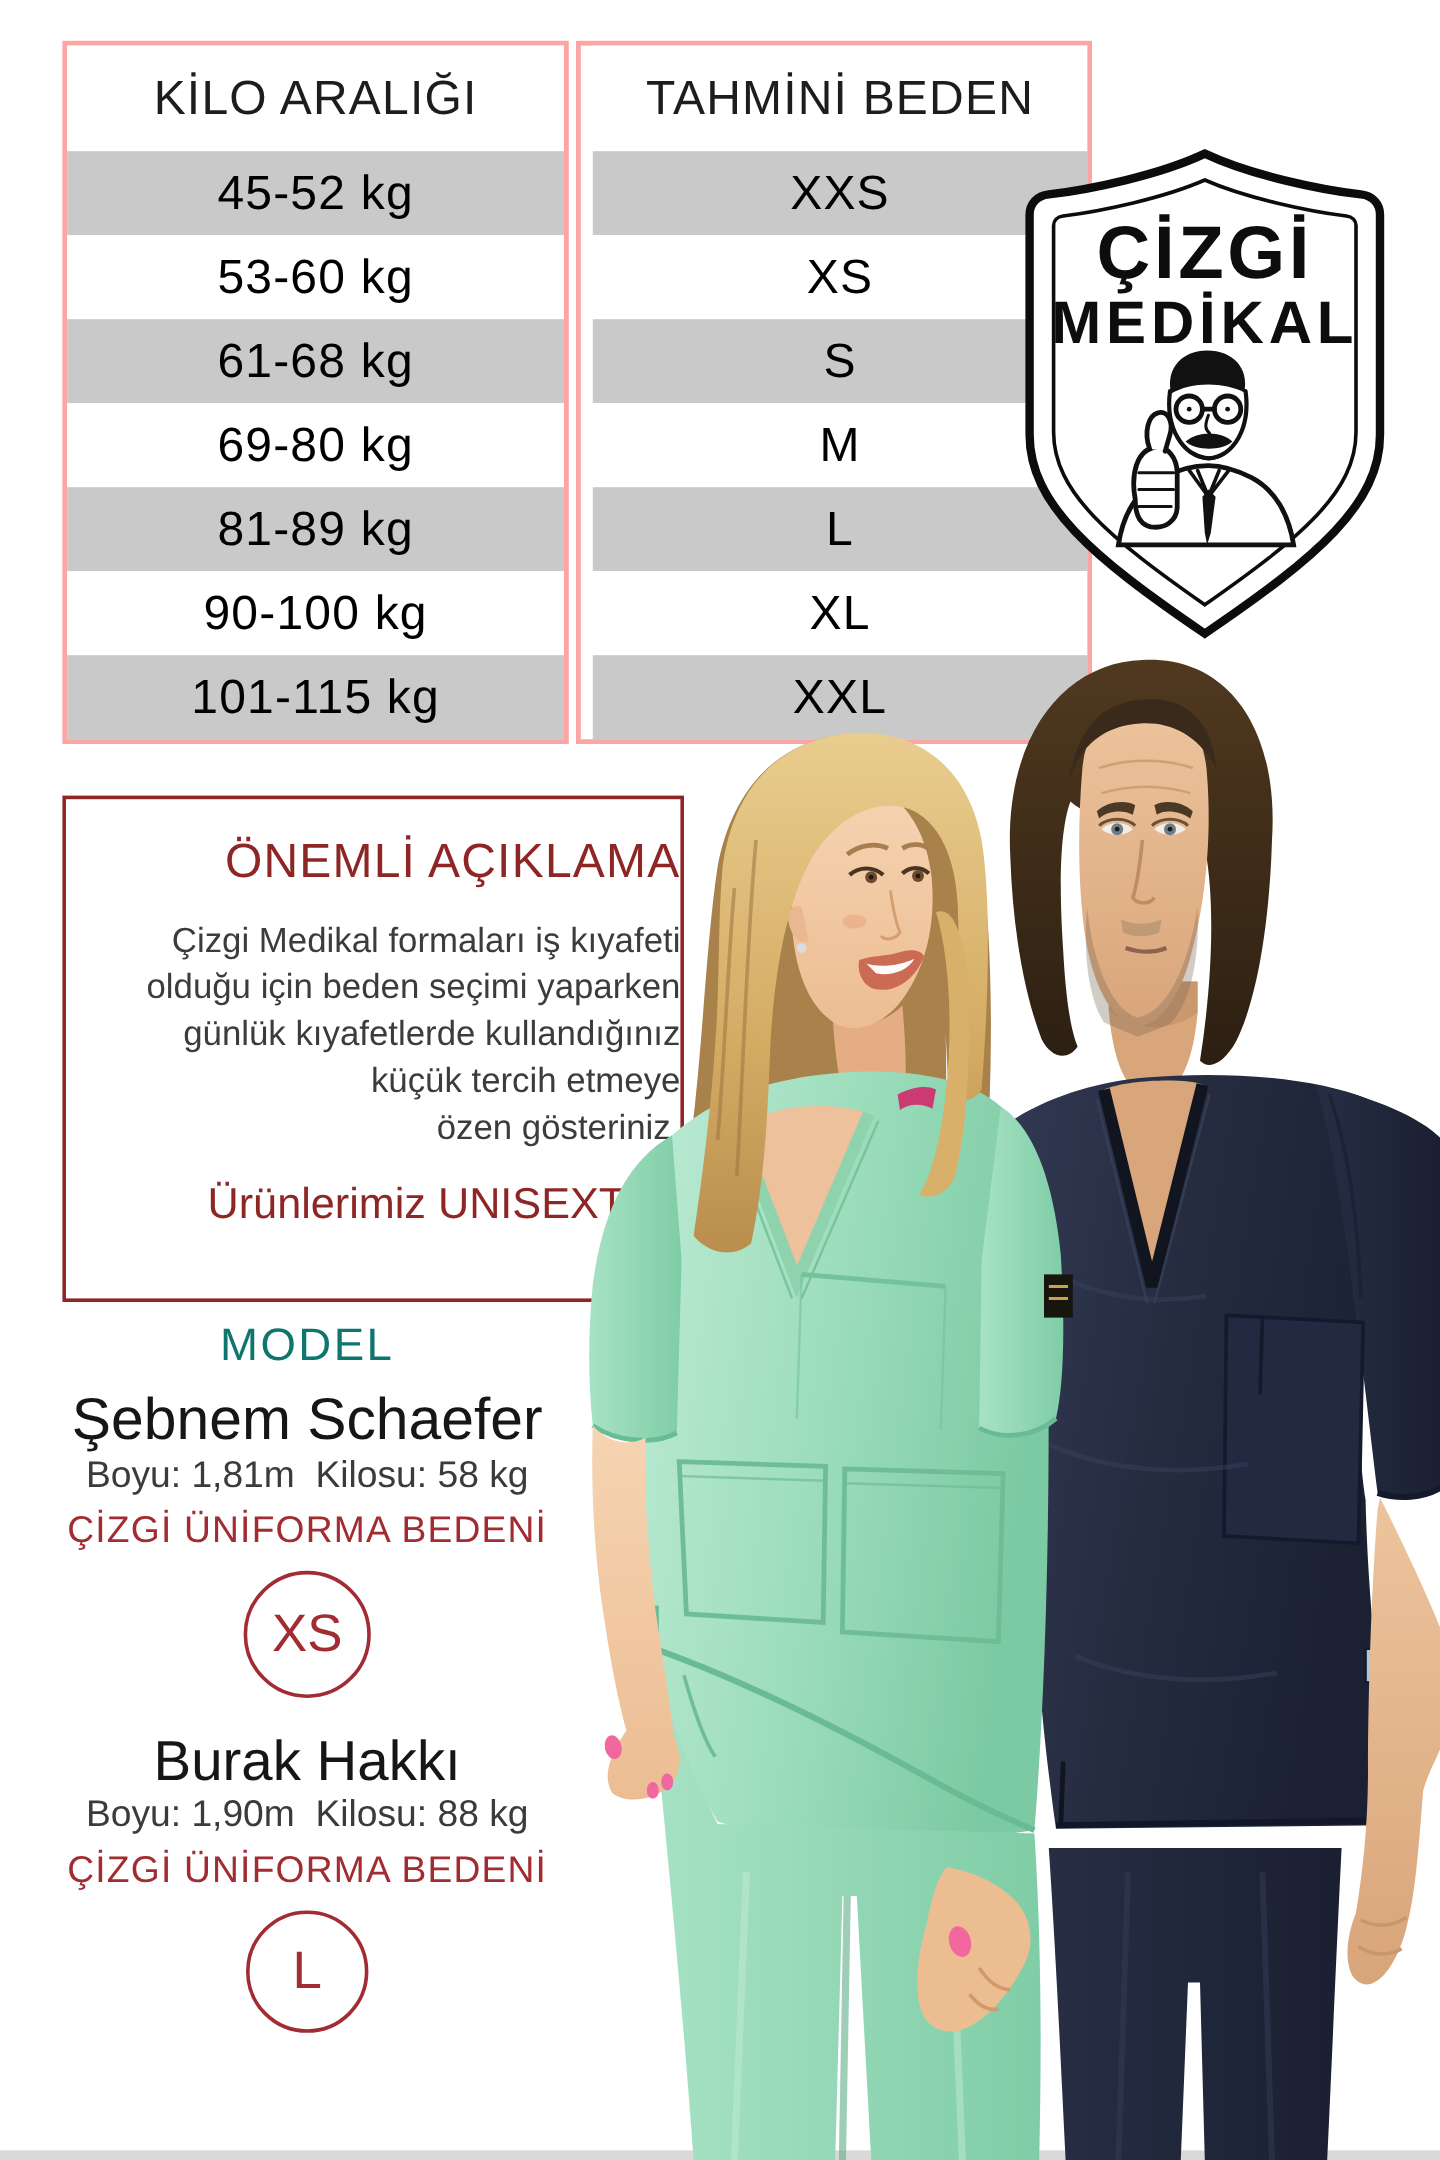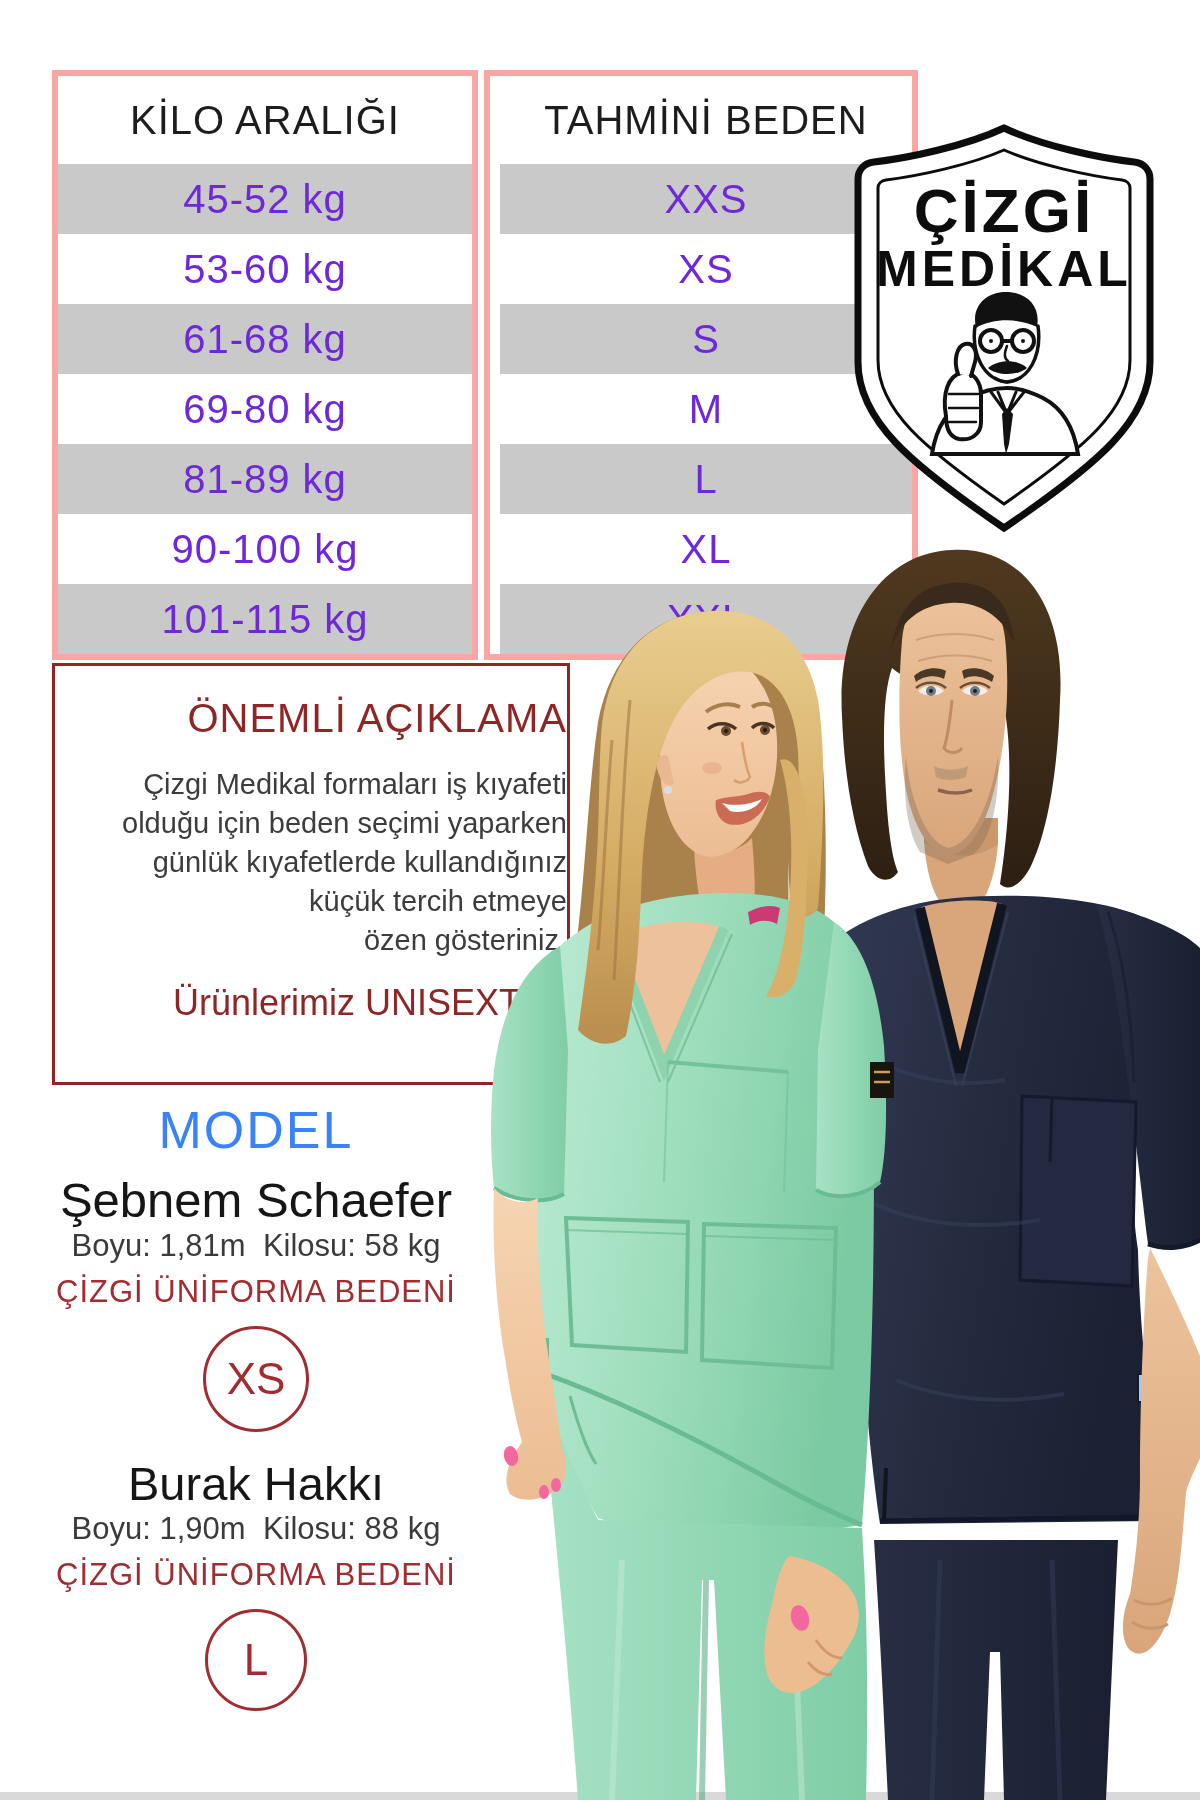--- a/index.html
+++ b/index.html
@@ -1,44 +1,44 @@
 <!DOCTYPE html>
 <html><head>
 <meta charset="utf-8">
 <style>
   html,body{margin:0;padding:0;background:#ffffff;}
   .canvas{position:relative;width:1200px;height:1800px;background:#ffffff;overflow:hidden;
           font-family:"Liberation Sans",sans-serif;}
 
   
   .size-table{position:absolute;left:52px;top:34px;display:flex;gap:6px;}
-  .tcol{border:6px solid #fca5a5;background:#fff;margin-top:36px;}
+  .tcol{border:4px solid #fca5a5;background:#fff;}
   .tcol-left{width:414px;}
   .tcol-right{width:412px;padding-left:10px;}
   .thead{height:88px;display:flex;align-items:center;justify-content:center;
          font-size:40px;letter-spacing:1px;color:#1d1d1d;background:#fff;}
   .trow{height:70px;display:flex;align-items:center;justify-content:center;
-        font-size:40px;letter-spacing:1px;color:#6d28d9;background:#fff;}
+        font-size:40px;letter-spacing:1px;color:#000000;background:#fff;}
   .trow.gray{background:#c9c9c9;}
 
   
   .badge{position:absolute;left:848px;top:122px;width:312px;height:412px;}
   .badge svg{display:block;width:100%;height:100%;}
   .badge text{font-family:"Liberation Sans",sans-serif;font-weight:bold;fill:#0d0d0d;}
 
   
   .notice{position:absolute;left:52px;top:663px;width:518px;height:422px;
           border:3px solid #8e2626;background:#ffffff;text-align:right;box-sizing:border-box;}
   .notice-title{margin-top:30px;font-size:40px;letter-spacing:1px;color:#8e2626;}
   .notice-body{margin-top:24px;font-size:29px;line-height:39px;color:#3c3c3c;}
   .notice-footer{margin-top:22px;font-size:36px;color:#8e2626;}
 
   
   .models-info{position:absolute;left:30px;top:1100px;width:452px;text-align:center;color:#1c1c1c;}
-  .mi-h1{font-size:52px;letter-spacing:2px;color:#3b82f6;}
+  .mi-h1{font-size:38px;letter-spacing:2px;color:#0f766e;}
   .mi-h2{font-size:47px;letter-spacing:2px;color:#242424;margin-top:14px;}
   .mi-name{font-size:49px;color:#161616;margin-top:12px;}
   .mi-name2{font-size:47px;color:#161616;margin-top:24px;}
   .mi-stats{font-size:31px;color:#3b3b3b;margin-top:0;white-space:pre-wrap;}
   .mi-label{font-size:31px;letter-spacing:1px;color:#a12c31;margin-top:10px;}
   .size-circle{display:inline-flex;align-items:center;justify-content:center;
                width:100px;height:100px;border:3px solid #a12c31;border-radius:50%;
                font-size:44px;color:#a12c31;margin-top:16px;}
   .size-circle.small{width:96px;height:96px;}
 

